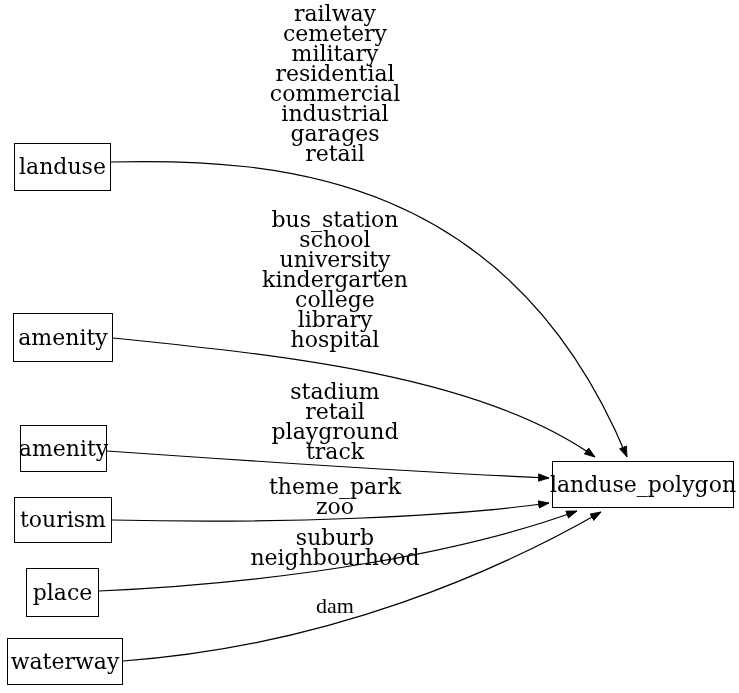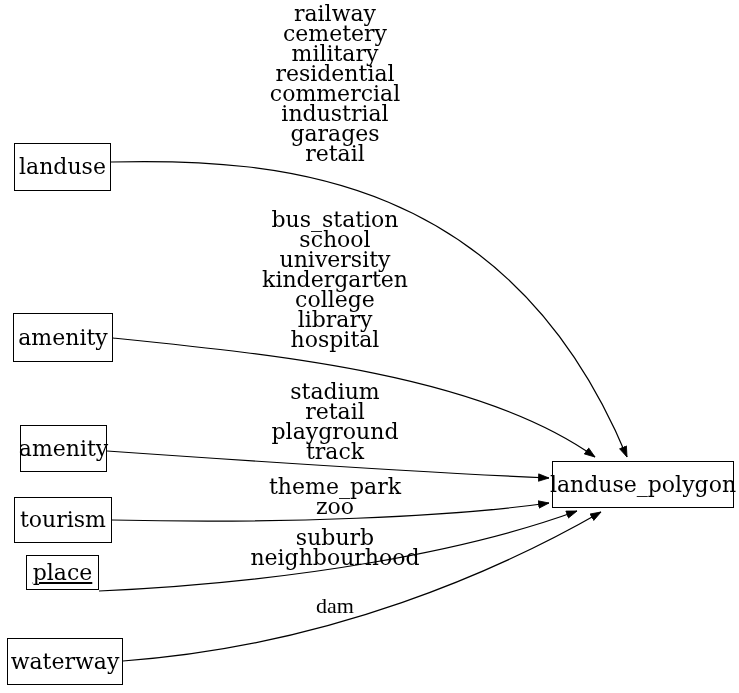--- a/index.html
+++ b/index.html
@@ -77,21 +77,21 @@
   </div>
 
   <div class="node" style="left:20px;  top:425px; width:87px;  height:47px;">
     <span>amenity</span>
   </div>
 
   <div class="node" style="left:14px;  top:497px; width:98px;  height:46px;">
     <span>tourism</span>
   </div>
 
-  <div class="node" style="left:26px;  top:555px; width:73px;  height:35px;text-decoration:underline;">
+  <div class="node" style="left:26px;  top:568px; width:73px;  height:49px;">
     <span>place</span>
   </div>
 
   <div class="node" style="left:7px;   top:638px; width:116px; height:47px;align-items:center;">
     <span>waterway</span>
   </div>
 
   <div class="node" style="left:552px; top:461px; width:182px; height:47px;">
     <span>landuse_polygon</span>
   </div>

